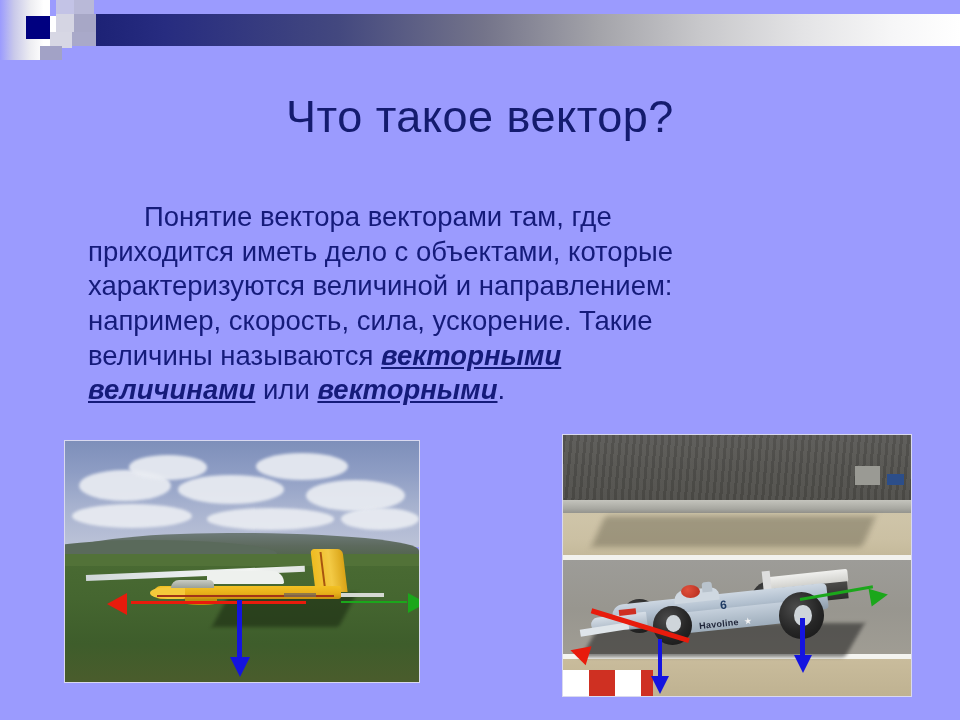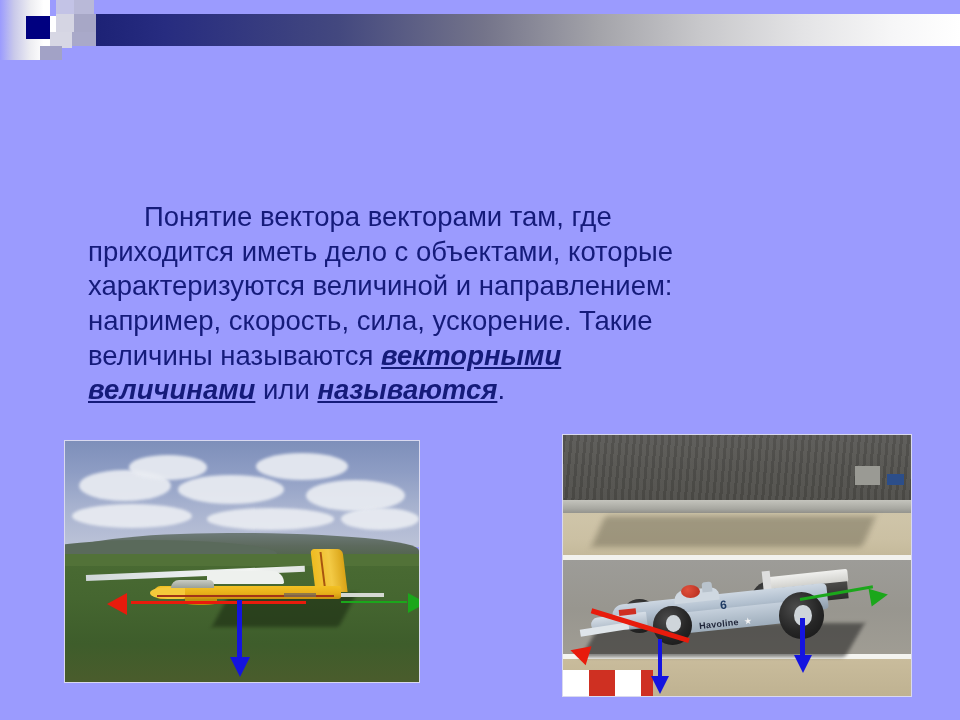--- a/index.html
+++ b/index.html
@@ -460,23 +460,24 @@
     <div class="deco-sq sq-lt-a"></div>
     <div class="deco-sq sq-lt-b"></div>
     <div class="deco-sq sq-lt-c"></div>
     <div class="deco-sq sq-lt-d"></div>
     <div class="deco-sq sq-lt-e"></div>
     <div class="deco-sq sq-lt-f"></div>
     <div class="deco-sq sq-lt-g"></div>
     <div class="deco-sq sq-navy"></div>
   </div>
 
+  <div class="title">Что такое вектор?</div>
 
   <div class="body-text">
-    <span class="plain">Понятие вектора векторами там, где приходится иметь дело с объектами, которые характеризуются величиной и направлением: например, скорость, сила, ускорение. Такие величины называются </span><span class="em">векторными величинами</span><span class="plain"> или </span><span class="em">называются</span><span class="plain">.</span>
+    <span class="plain">Понятие вектора векторами там, где приходится иметь дело с объектами, которые характеризуются величиной и направлением: например, скорость, сила, ускорение. Такие величины называются </span><span class="em">векторными величинами</span><span class="plain"> или </span><span class="em">векторными</span><span class="plain">.</span>
   </div>
 
   <div class="photo photo-glider">
     <div class="g-sky"></div>
     <div class="cloud" style="left:4%;  top:12%; width:26%; height:13%;"></div>
     <div class="cloud" style="left:18%; top:6%;  width:22%; height:10%;"></div>
     <div class="cloud" style="left:32%; top:14%; width:30%; height:12%;"></div>
     <div class="cloud" style="left:54%; top:5%;  width:26%; height:11%;"></div>
     <div class="cloud" style="left:68%; top:16%; width:28%; height:13%;"></div>
     <div class="cloud" style="left:2%;  top:26%; width:34%; height:10%;"></div>

